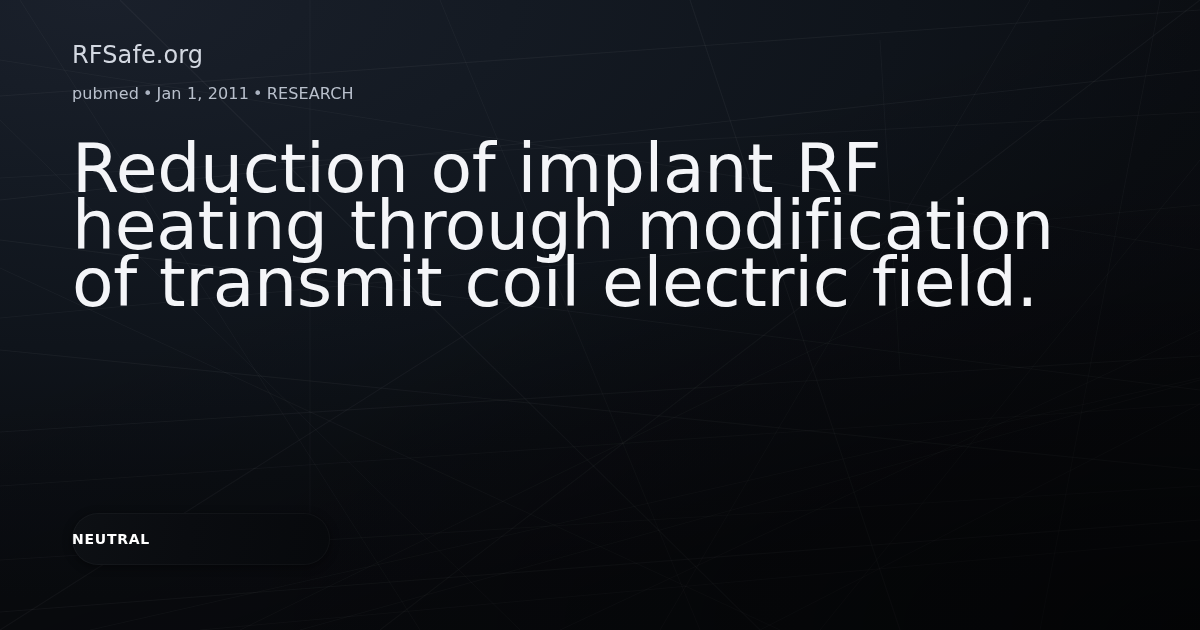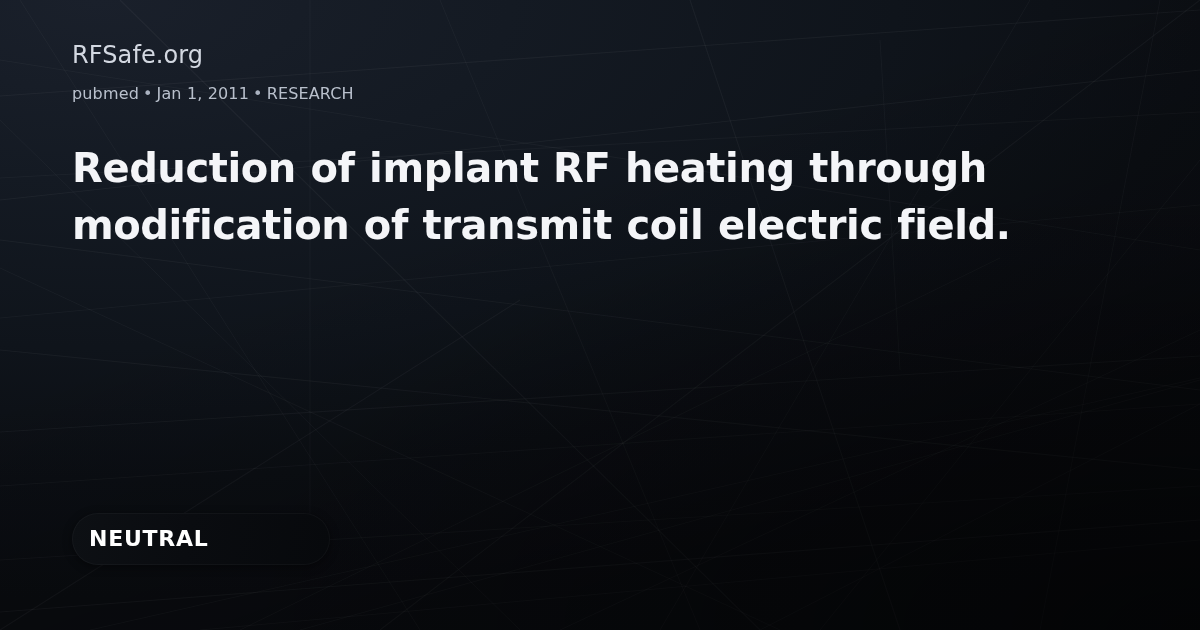--- a/index.html
+++ b/index.html
@@ -70,44 +70,43 @@
     line-height:1.3;
     white-space:nowrap;
   }
   .meta-line .sep { padding:0 4px; color:#aab2c0; }
 
   .headline {
     position:absolute;
     left:72px;
     top:140px;
     width:1010px;
-    font-size:40px;
-    font-weight:700;
+    font-size:68px;
+    font-weight:400;
     line-height:57px;
     letter-spacing:-0.4px;
     color:#f4f5f8;
     font-family:"DejaVu Sans", sans-serif;
     word-spacing:1px;
   }
 
   .badge {
     position:absolute;
     left:72px;
     top:513px;
     width:258px;
     height:52px;
     border-radius:26px;
     background:linear-gradient(100deg,#0d1014 0%, #0a0c10 45%, #07090c 100%);
     box-shadow:inset 0 0 0 1px rgba(255,255,255,0.035), 0 2px 10px rgba(0,0,0,0.45);
     display:flex;
     align-items:center;
   }
   .badge-label {
-    margin-left:17px;
-    font-size:22px;
+    font-size:14px;
     font-weight:700;
     letter-spacing:0.75px;
     color:#ffffff;
     line-height:1;
     white-space:nowrap;
   }
 </style>
 </head>
 <body>
 

